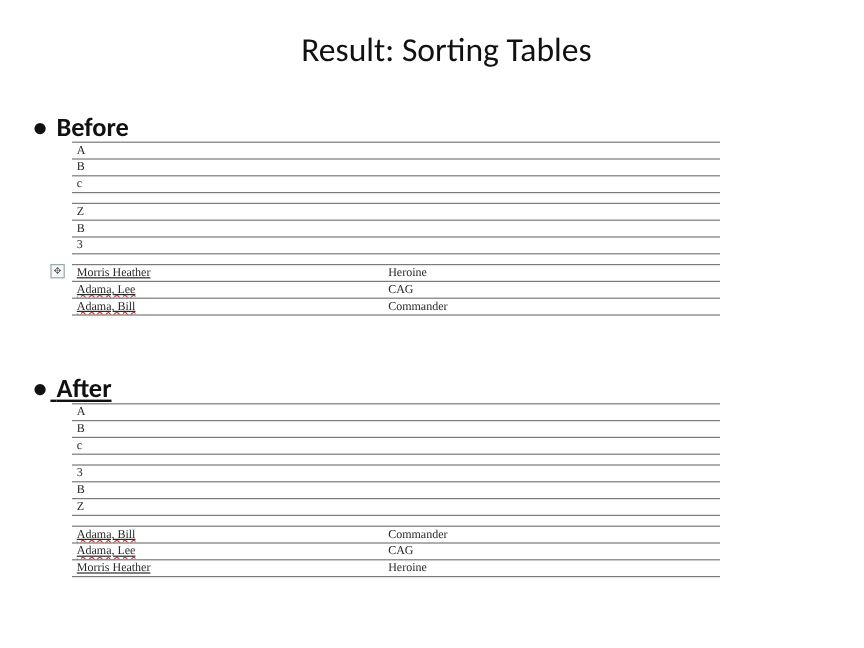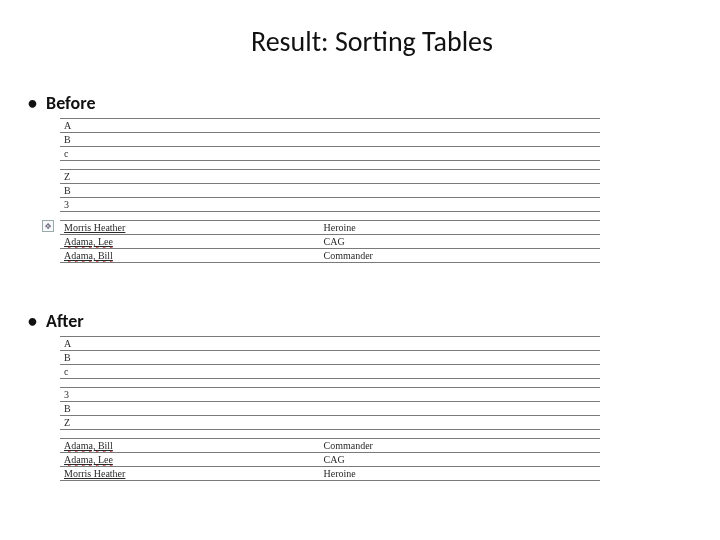--- a/index.html
+++ b/index.html
@@ -24,30 +24,30 @@
     left: 12px;
     width: 720px;
     text-align: center;
     font-size: 28px;
     font-weight: 400;
     color: #111;
   }
   .bullet {
     position: absolute;
     left: 28px;
-    font-size: 18px;
+    font-size: 22px;
     font-weight: 700;
     color: #111;
   }
   .bullet .dot {
     display: inline-block;
     width: 14px;
   }
   .bullet-before { top: 92px; }
-  .bullet-after  { top: 310px; }
+  .bullet-after  { top: 310px; text-decoration: underline; }
 
   .tables {
     position: absolute;
     left: 60px;
     width: 540px;
   }
   .tables-before { top: 118px; }
   .tables-after  { top: 336px; }
 
   table.mini {

